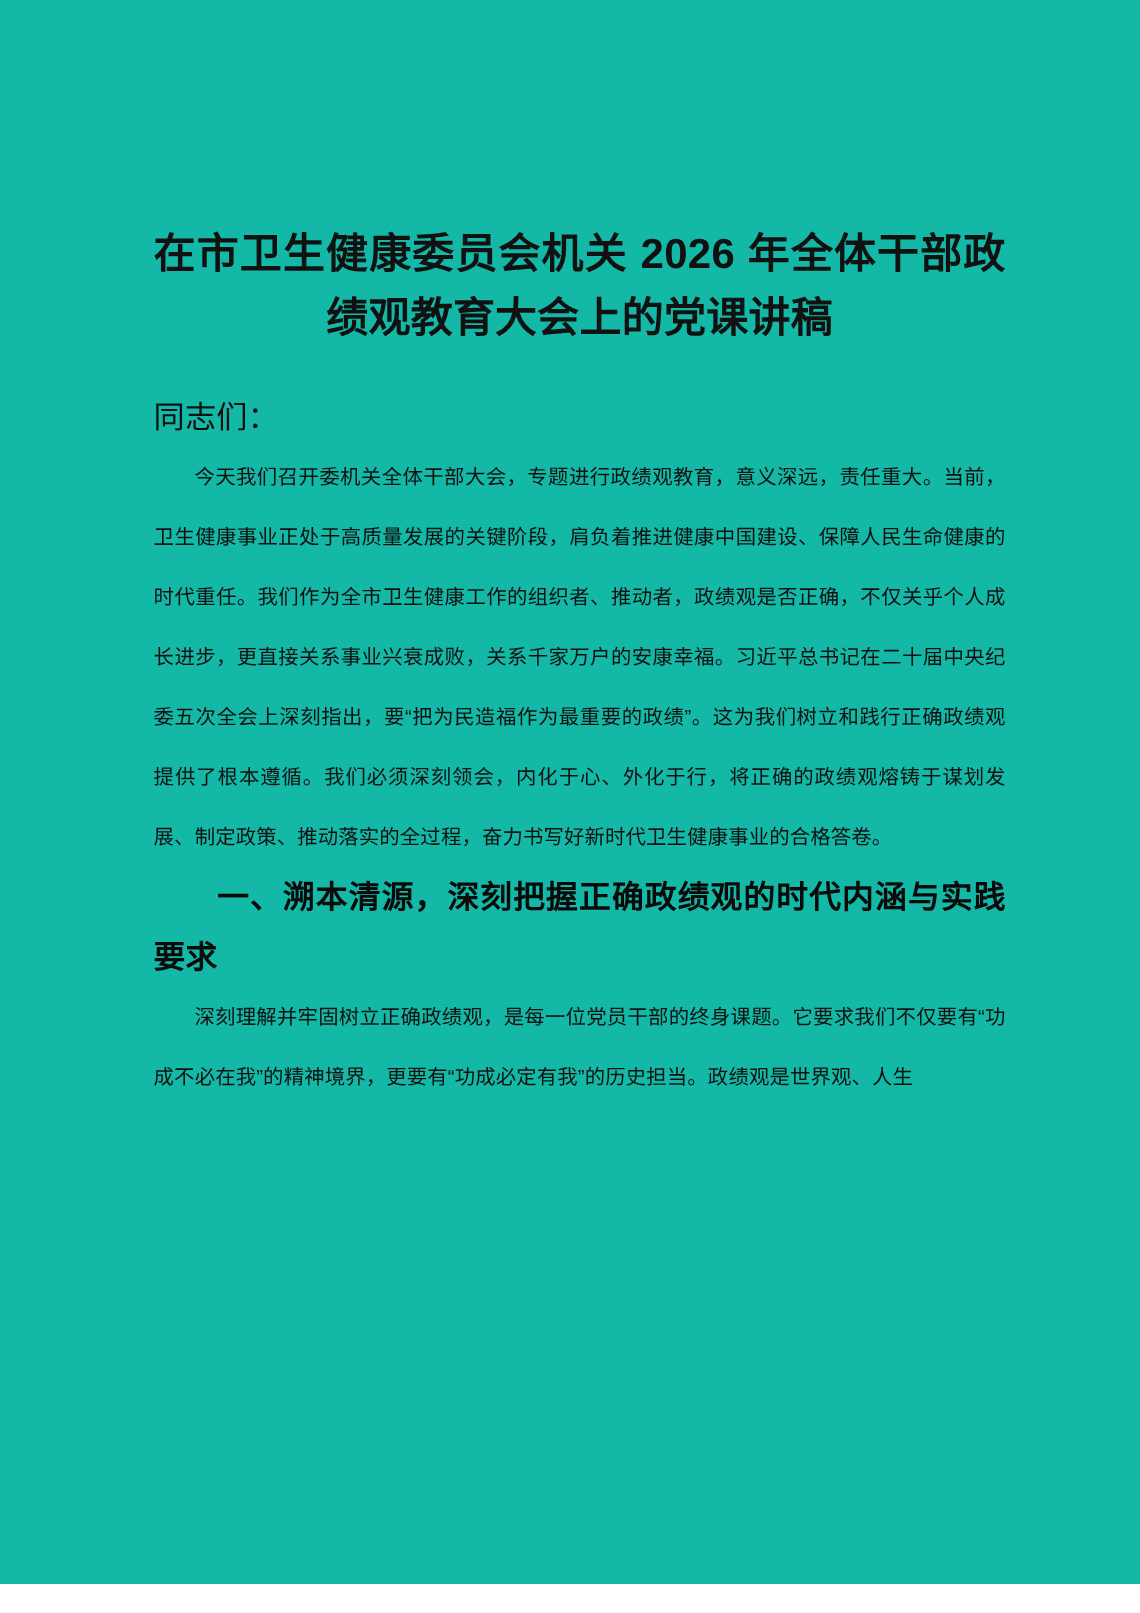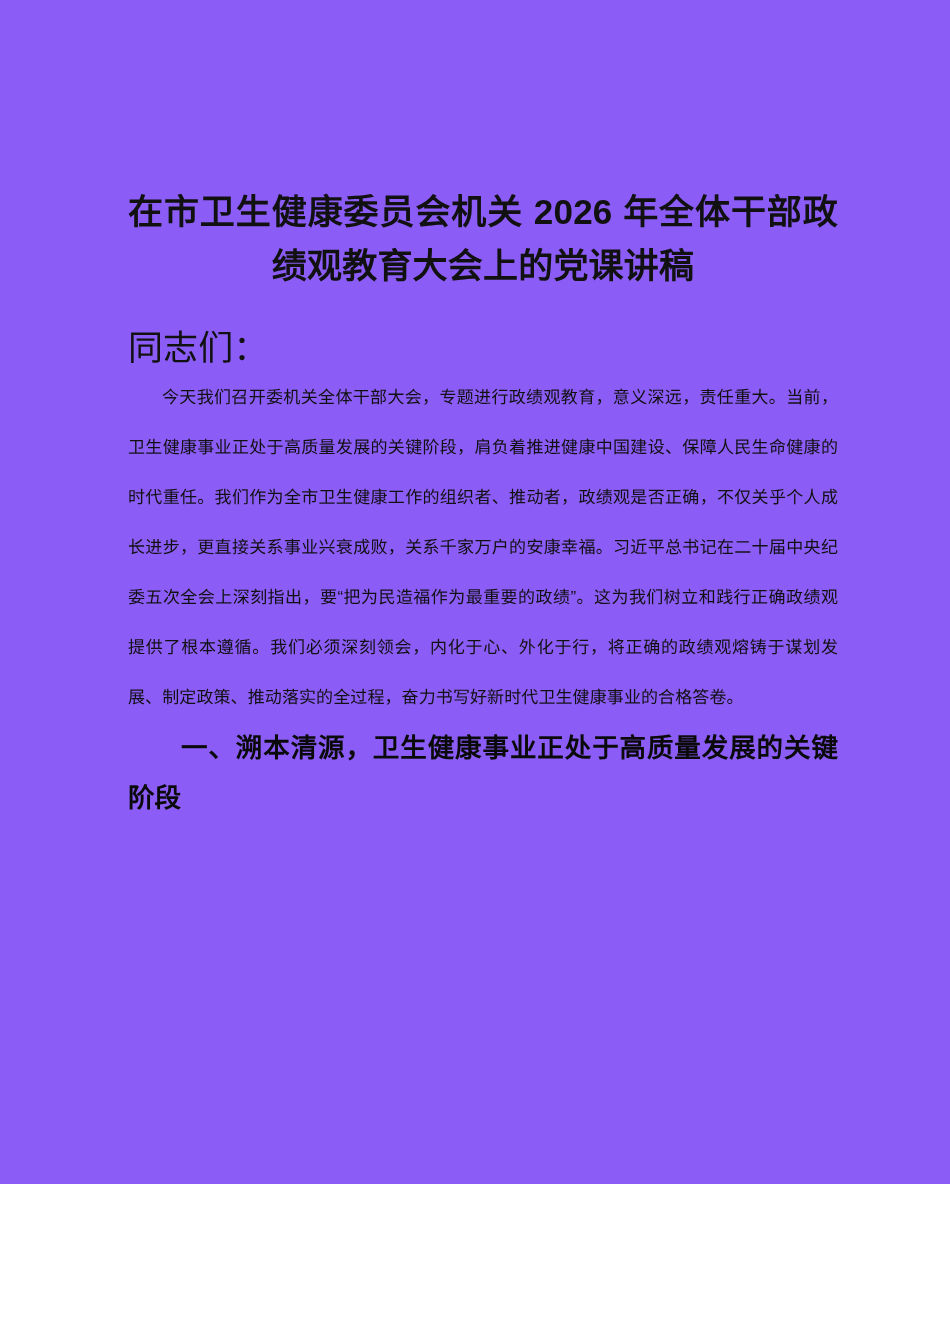--- a/index.html
+++ b/index.html
@@ -13,40 +13,40 @@
     height: 1344px;
     overflow: hidden;
     font-family: "Liberation Sans", "DejaVu Sans", sans-serif;
     color: #0a0a0a;
     -webkit-font-smoothing: antialiased;
   }
 
   .page {
     position: relative;
     width: 950px;
-    height: 1184px;
-    background: #8b5cf6;
+    height: 1320px;
+    background: #14b8a6;
     box-sizing: border-box;
     padding: 185px 112px 0 128px;
   }
 
   .doc-title {
     font-size: 35px;
     font-weight: 700;
     line-height: 54px;
     text-align: center;
     letter-spacing: 0.2px;
     margin: 0 0 30px 0;
     color: #111111;
     text-align: justify;
     text-align-last: center;
   }
 
   .salutation {
-    font-size: 35px;
+    font-size: 26px;
     line-height: 50px;
     margin: 0;
     letter-spacing: 0.1px;
     color: #111111;
   }
 
   .body-para {
     font-size: 17px;
     line-height: 50px;
     margin: 0;
@@ -76,16 +76,17 @@
 
   <h1 class="doc-title">
     <span>在市卫生健康委员会机关 2026 年全体干部政</span>
     <span>绩观教育大会上的党课讲稿</span>
   </h1>
 
   <p class="salutation">同志们：</p>
 
   <p class="body-para">今天我们召开委机关全体干部大会，专题进行政绩观教育，意义深远，责任重大。当前，卫生健康事业正处于高质量发展的关键阶段，肩负着推进健康中国建设、保障人民生命健康的时代重任。我们作为全市卫生健康工作的组织者、推动者，政绩观是否正确，不仅关乎个人成长进步，更直接关系事业兴衰成败，关系千家万户的安康幸福。习近平总书记在二十届中央纪委五次全会上深刻指出，要“把为民造福作为最重要的政绩”。这为我们树立和践行正确政绩观提供了根本遵循。我们必须深刻领会，内化于心、外化于行，将正确的政绩观熔铸于谋划发展、制定政策、推动落实的全过程，奋力书写好新时代卫生健康事业的合格答卷。</p>
 
-  <p class="section-heading">一、溯本清源，卫生健康事业正处于高质量发展的关键阶段</p>
+  <p class="section-heading">一、溯本清源，深刻把握正确政绩观的时代内涵与实践要求</p>
 
+  <p class="body-para">深刻理解并牢固树立正确政绩观，是每一位党员干部的终身课题。它要求我们不仅要有“功成不必在我”的精神境界，更要有“功成必定有我”的历史担当。政绩观是世界观、人生</p>
 
 </div>
 
 </body></html>

